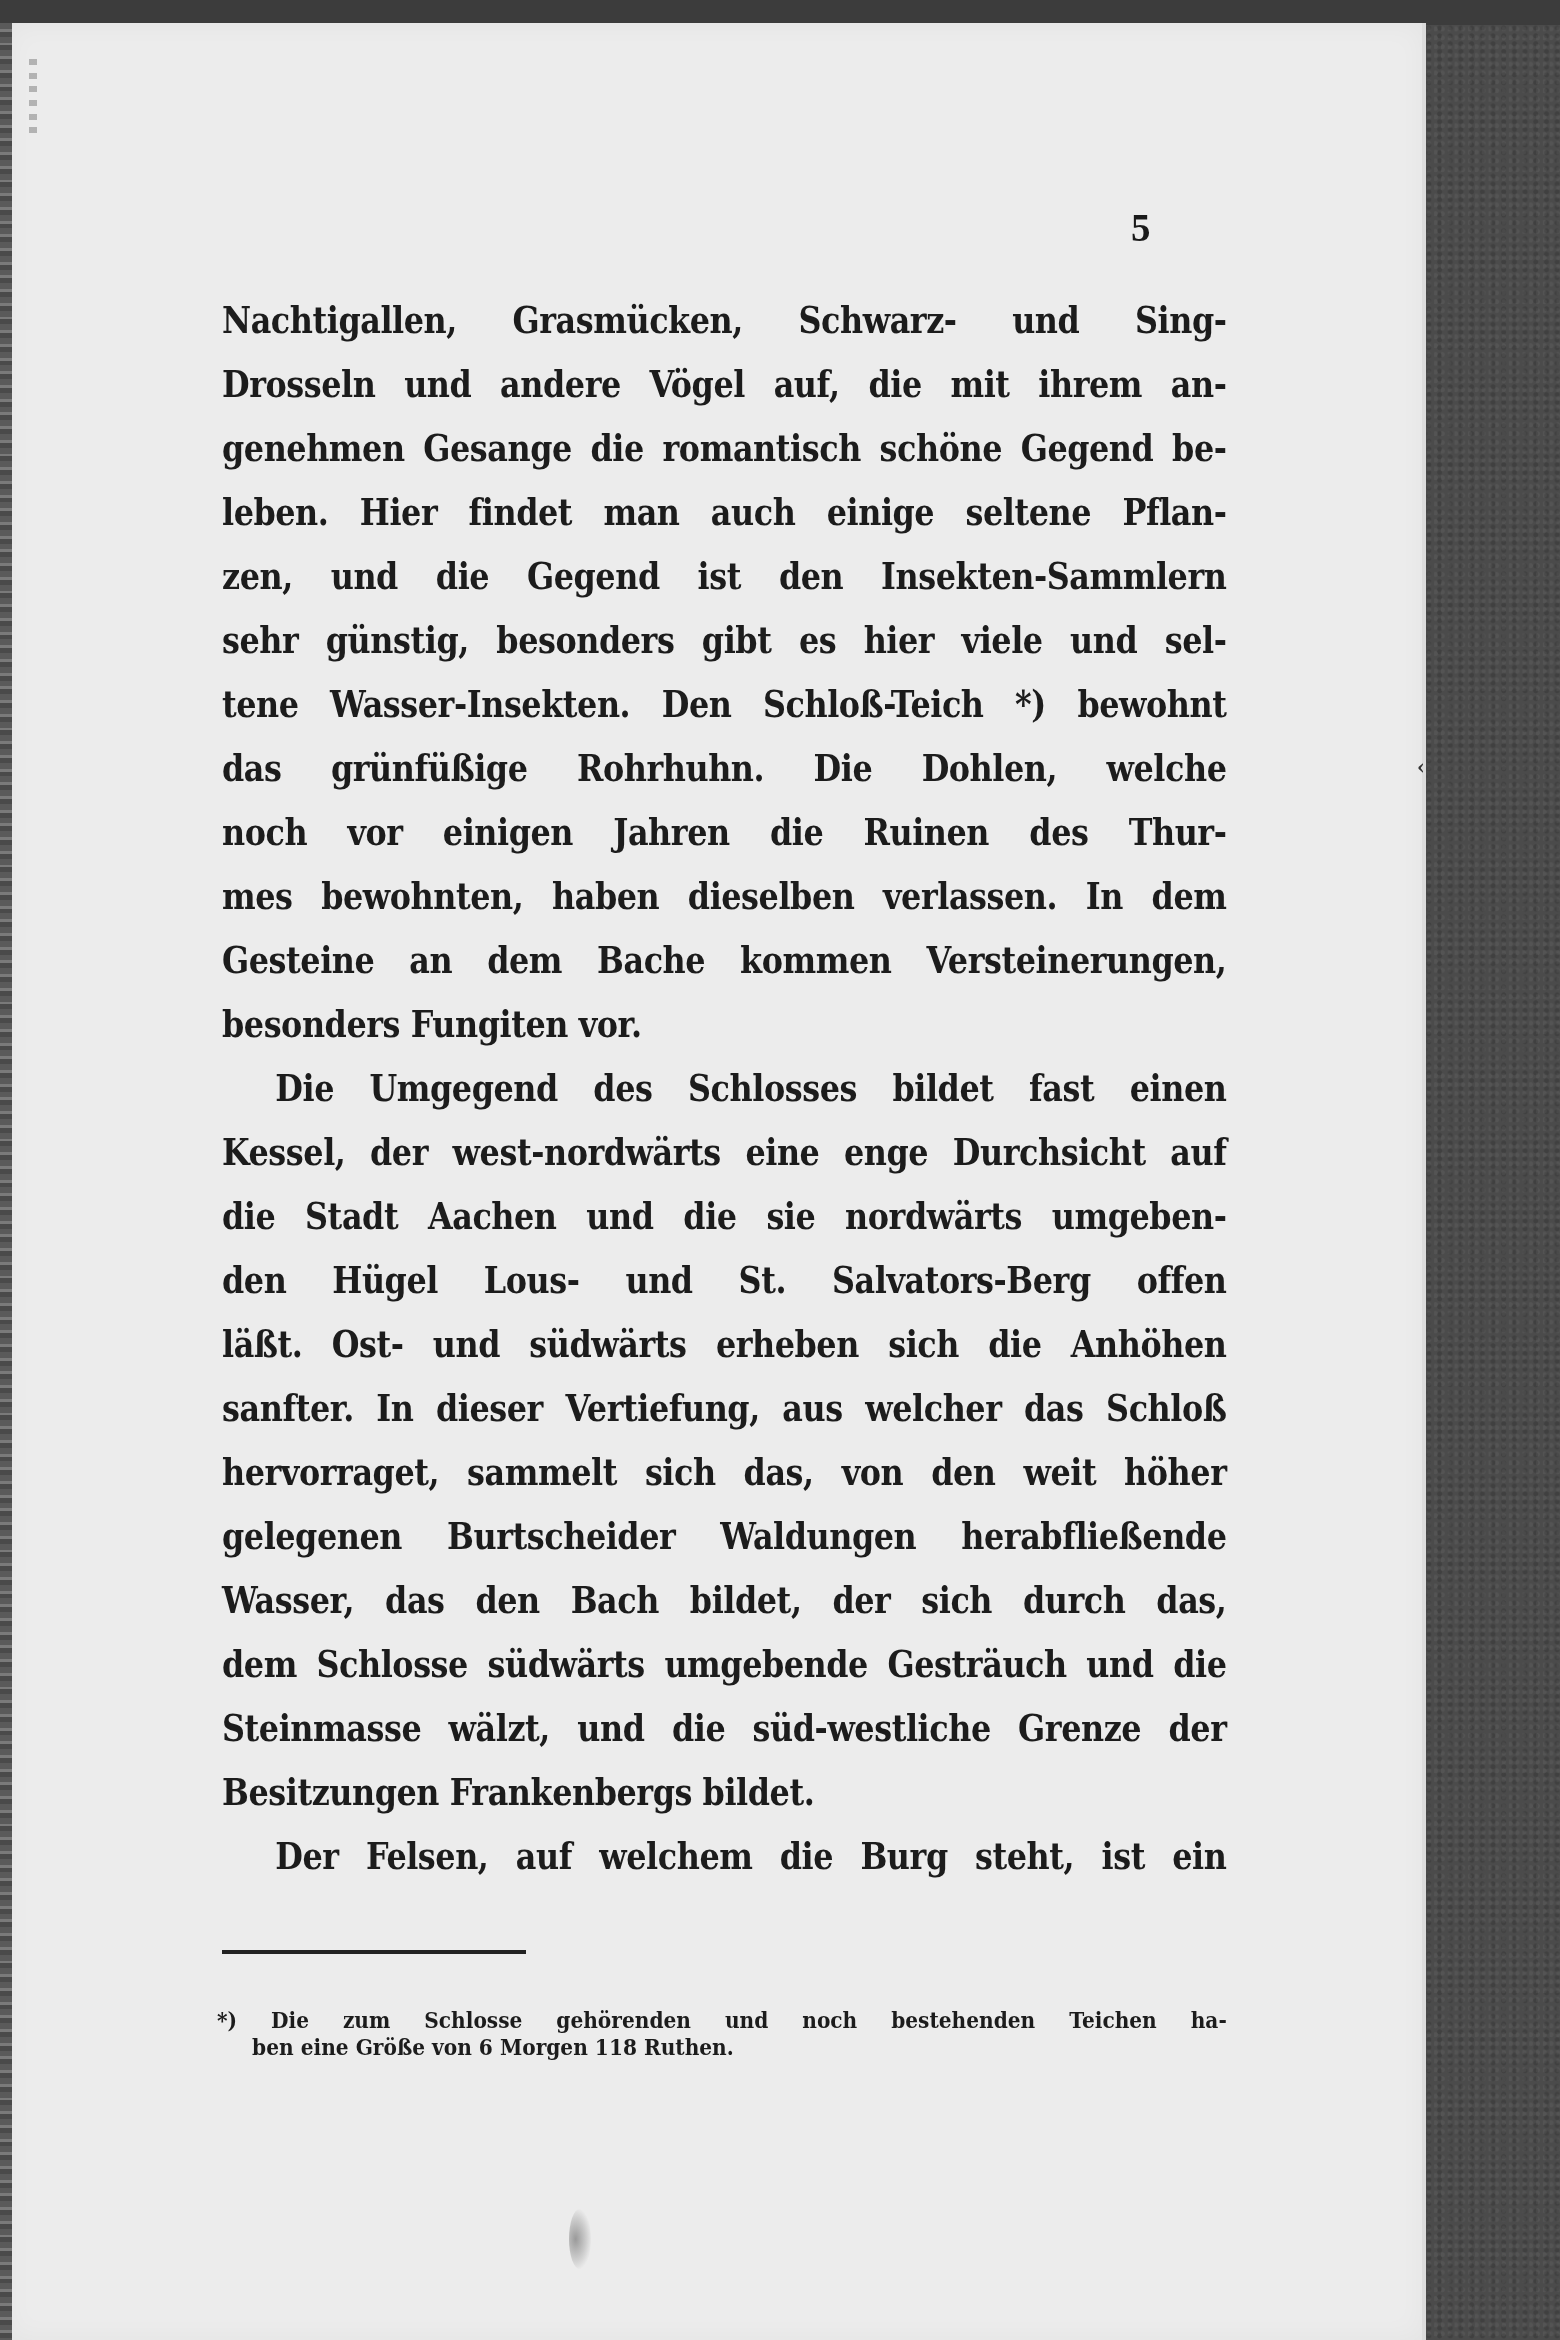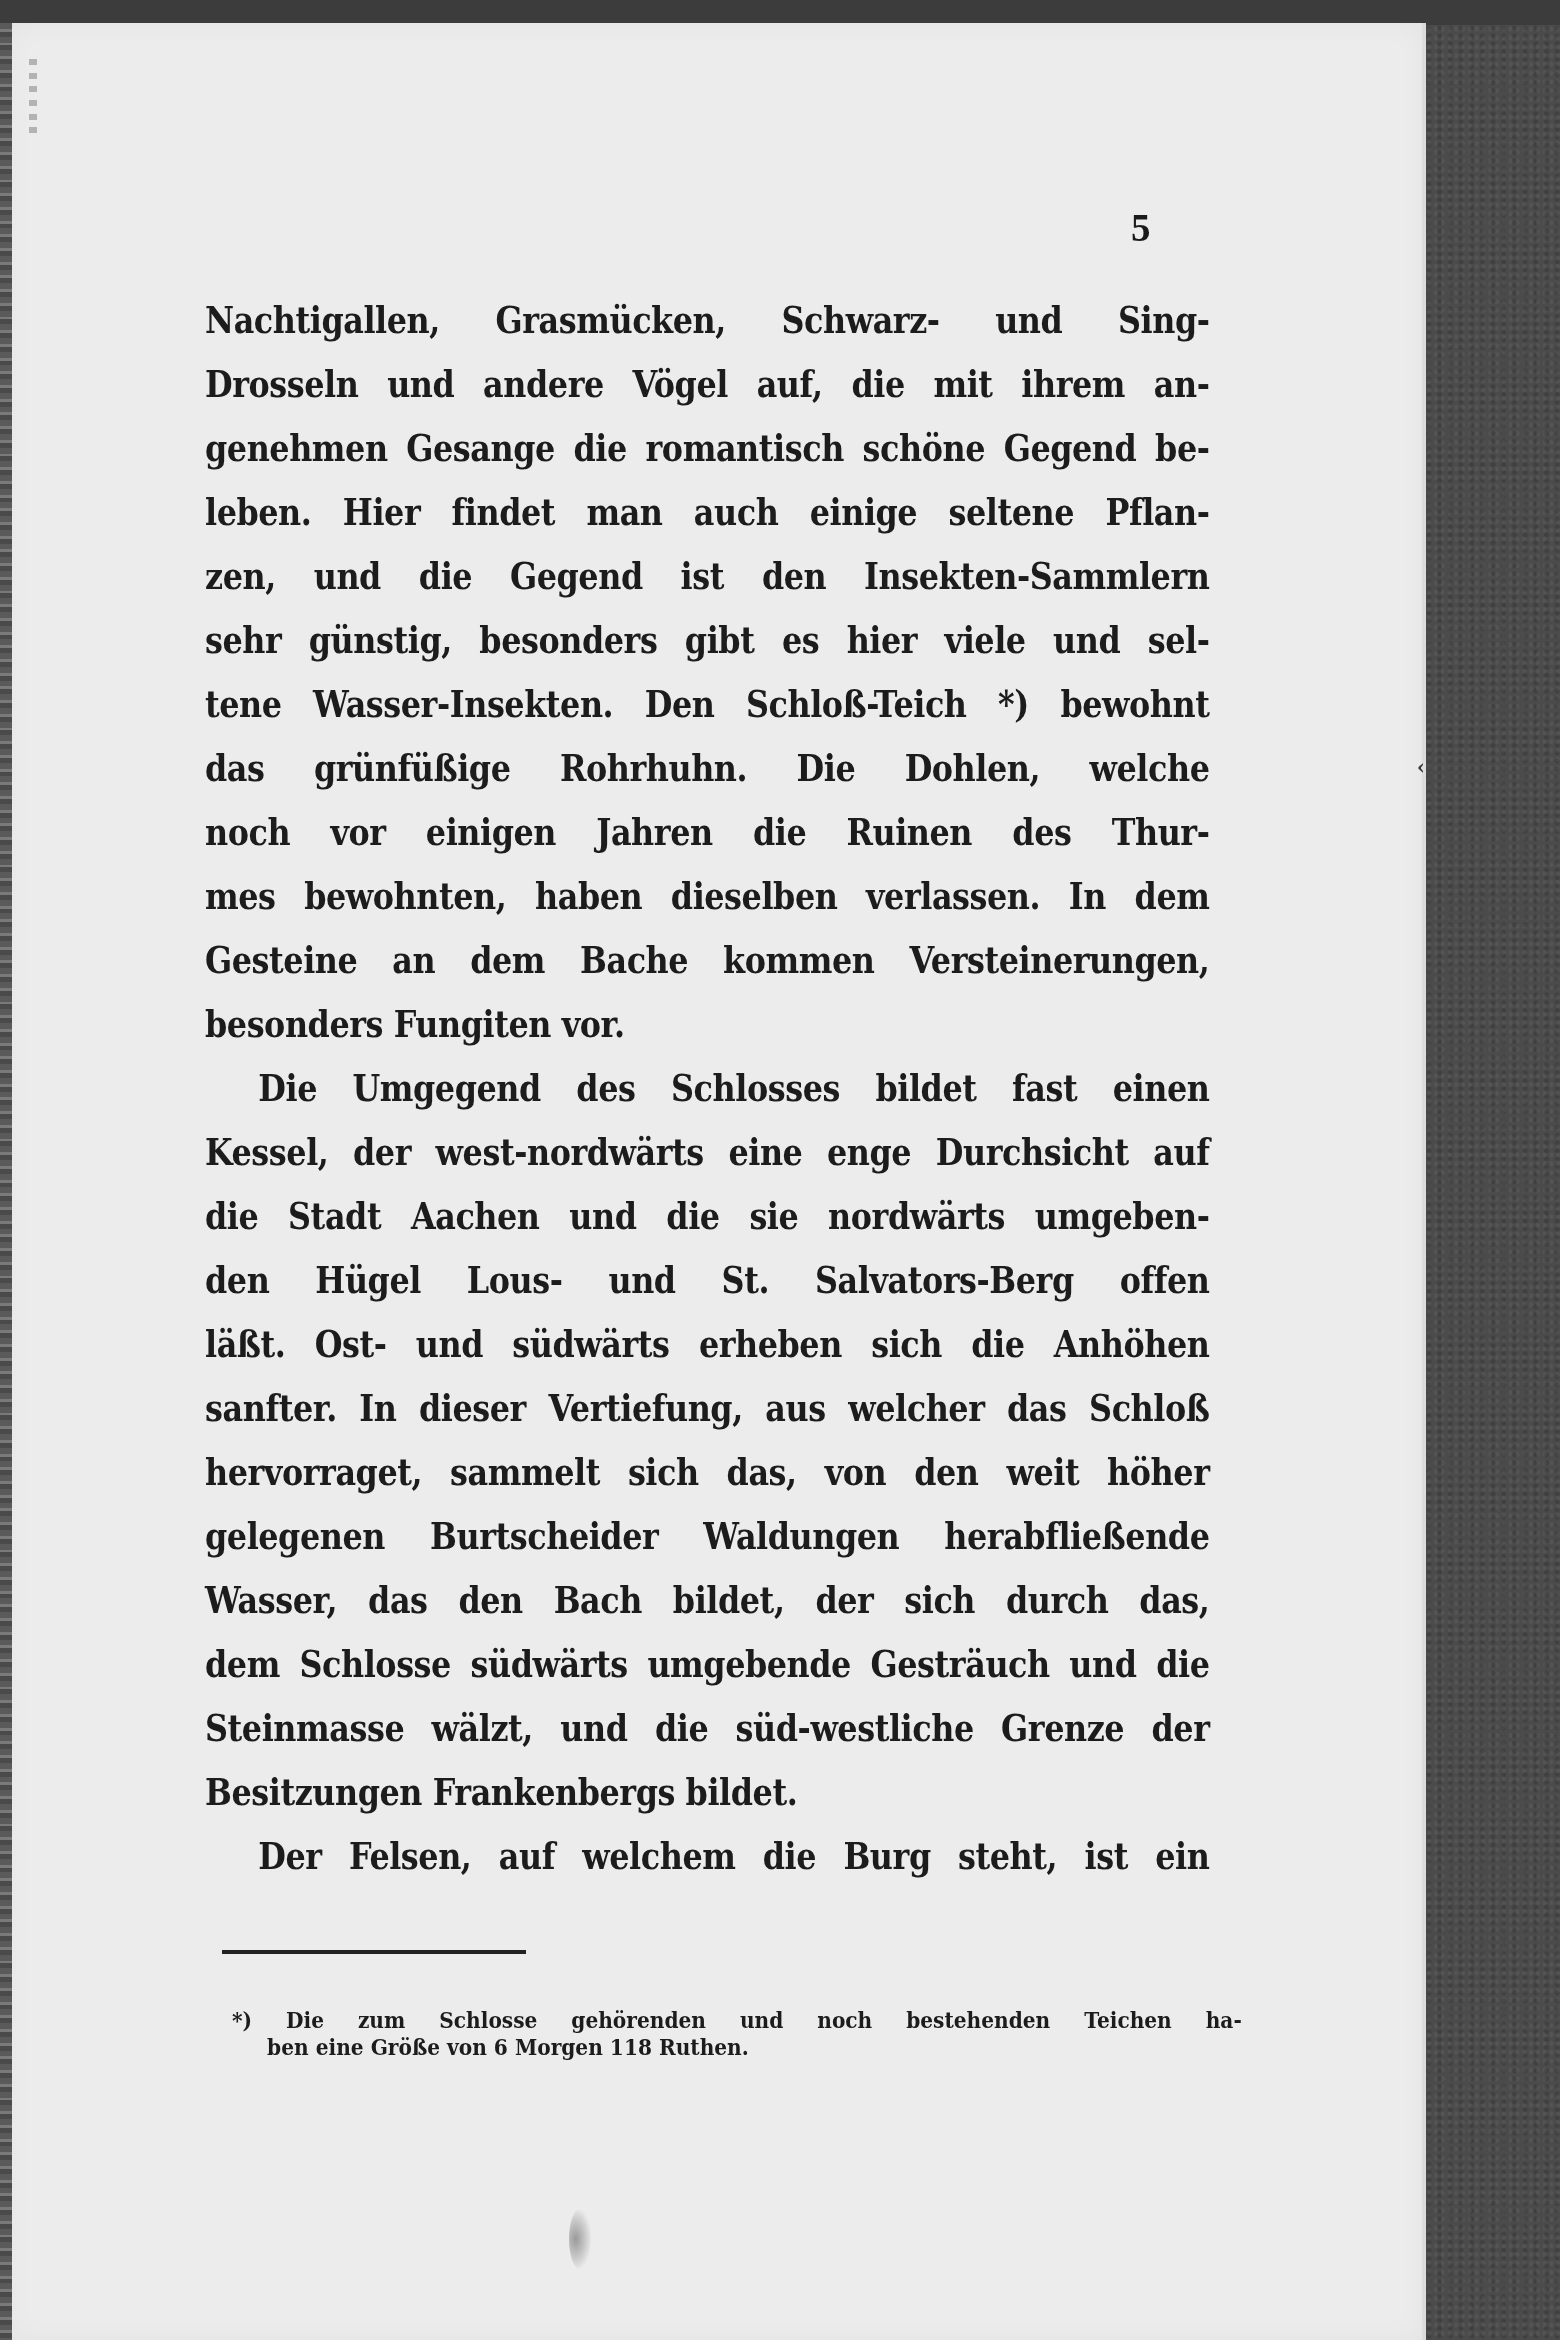--- a/index.html
+++ b/index.html
@@ -29,40 +29,40 @@
     position: absolute; left: 29px; top: 59px; width: 7.8px; height: 78px;
     background: repeating-linear-gradient(180deg, #9a9a9a 0 5.9px, transparent 5.9px 13.7px);
     opacity: 0.7;
   }
   .page-number {
     position: absolute; left: 1131px; top: 205px;
     font-size: 39px; font-weight: bold; color: #1a1a1a;
     font-family: "Liberation Serif", "DejaVu Serif", serif;
   }
   .body-text {
-    position: absolute; left: 205px; top: 288px; width: 1005px;
+    position: absolute; left: 222px; top: 288px; width: 1005px;
   }
   .line {
     height: 64px; line-height: 64px;
     font-size: 37px; font-weight: bold; color: #1c1c1c;
     white-space: nowrap;
     text-align: justify; text-align-last: justify;
     letter-spacing: -0.5px;
     font-family: "DejaVu Serif", serif;
     transform: scaleX(0.86); transform-origin: left center;
     width: 1168px;
   }
   .line.last { text-align-last: left; }
   .line.indent { padding-left: 62px; width: 1106px; }
   .footnote-rule {
     position: absolute; left: 222px; top: 1950px; width: 304px; height: 3.9px;
     background: #222;
   }
   .footnotes {
-    position: absolute; left: 232px; top: 2007px; width: 1014px;
+    position: absolute; left: 217px; top: 2007px; width: 1014px;
   }
   .fn-line {
     height: 27px; line-height: 27px;
     font-size: 22.4px; font-weight: bold; color: #1c1c1c;
     white-space: nowrap;
     font-family: "DejaVu Serif", serif;
     transform: scaleX(0.9); transform-origin: left center;
     width: 1122px; text-align: justify; text-align-last: justify;
   }
   .fn-line.cont { padding-left: 39px; text-align-last: left; width: 1083px; }

